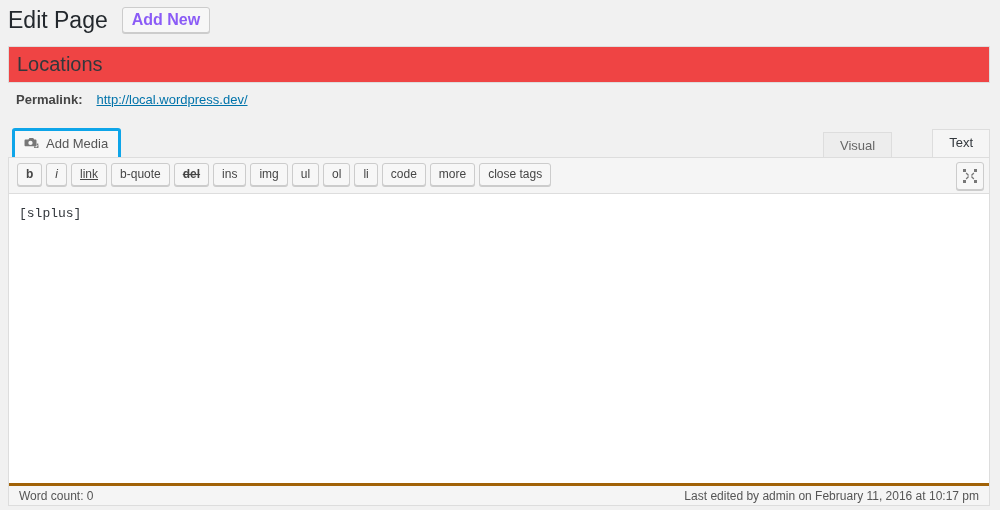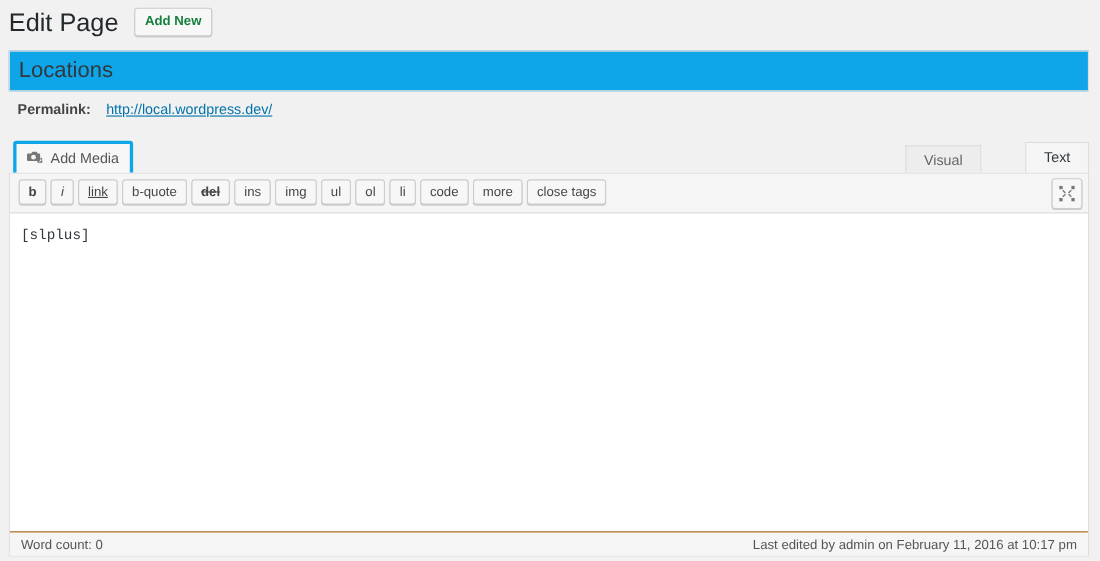--- a/index.html
+++ b/index.html
@@ -39,22 +39,22 @@
     margin: 0;
     padding: 0 4px 0 0;
     white-space: nowrap;
   }
   .add-new-btn {
     margin-left: 10px;
     display: inline-block;
     background: #f7f7f7;
     border: 1px solid #ccc;
     border-radius: 3px;
-    color: #15803d;
-    font-size: 12px;
+    color: #8b5cf6;
+    font-size: 16px;
     font-weight: bold;
     line-height: 15px;
     padding: 4px 9px 5px;
     box-shadow: 0 1px 0 #ccc;
     cursor: pointer;
     white-space: nowrap;
   }
 
   
   .title-wrap {
@@ -62,21 +62,21 @@
     left: 8px;
     top: 46px;
     width: 982px;
   }
   .title-input {
     display: block;
     box-sizing: border-box;
     width: 100%;
     height: 37px;
     padding: 3px 8px;
-    background: #0ea5e9;
+    background: #ef4444;
     border: 1px solid #ddd;
     border-radius: 0;
     font-family: "Liberation Sans", sans-serif;
     font-size: 20px;
     font-weight: 400;
     color: #32373c;
     line-height: 30px;
     outline: none;
   }
 
@@ -244,21 +244,21 @@
     line-height: 19px;
   }
 
   .editor-footer {
     position: absolute;
     left: 0;
     right: 0;
     bottom: 0;
     height: 22px;
     background: #f5f5f5;
-    border-top: 1px solid #a16207;
+    border-top: 3px solid #a16207;
     display: flex;
     align-items: center;
     justify-content: space-between;
     padding: 0 10px;
     box-sizing: border-box;
     font-size: 12px;
     color: #555;
   }
   .word-count { white-space: nowrap; }
   .last-edited { white-space: nowrap; }

